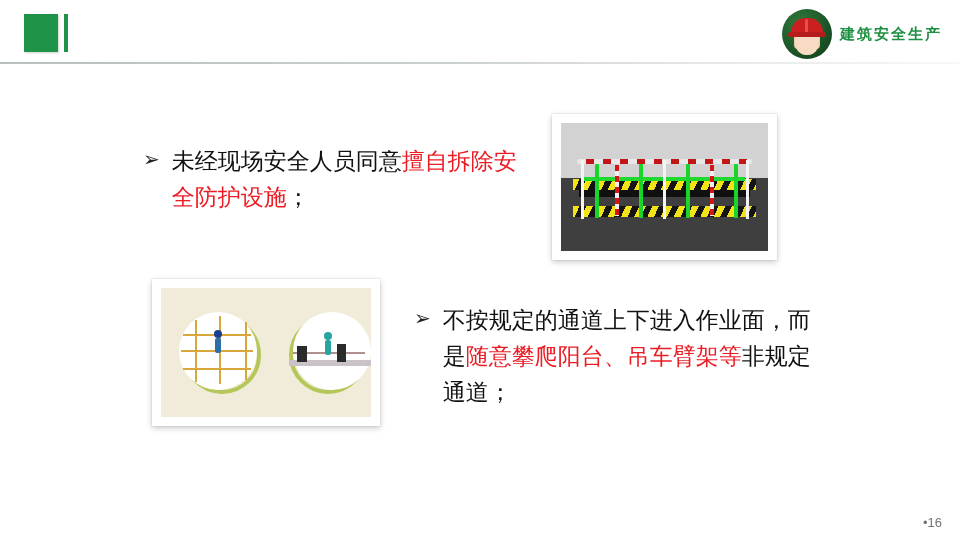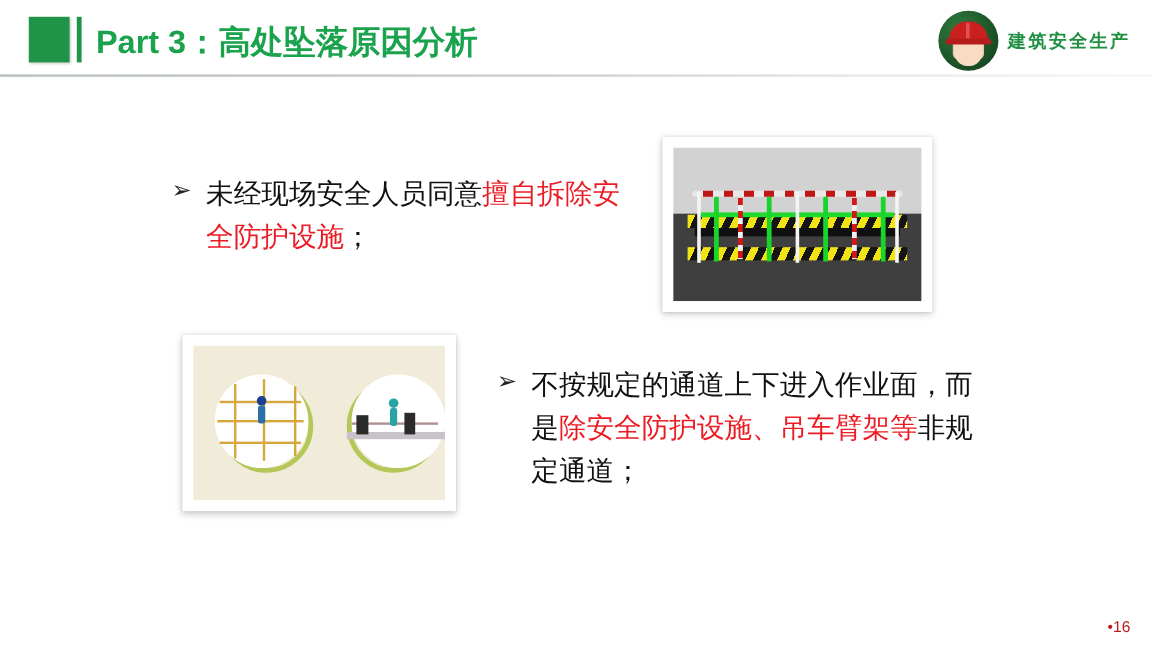--- a/index.html
+++ b/index.html
@@ -219,33 +219,32 @@
   .ar-person-body { position:absolute; width:6px; height:15px; background:#2c6fa8; border-radius:2px; }
   .ar-platform { position:absolute; height:6px; background:#c9c2c8; }
   .ar-box { position:absolute; background:#2b2b2b; }
   .ar-fence { position:absolute; height:2px; background:#b08f8f; }
 
   
   .page-num {
     position: absolute;
     right: 18px; bottom: 10px;
     font-size: 13px;
-    color: #b91c1c;
+    color: #737373;
   }
 </style>
 </head>
 <body>
 
 <div class="slide">
 
 
   <div class="header">
     <div class="hdr-square"></div>
     <div class="hdr-bar"></div>
-    <div class="hdr-title">Part 3：高处坠落原因分析</div>
     <div class="hdr-rule"></div>
   </div>
 
   <div class="brand">
     <div class="brand-badge">
       <div class="badge-hair-l"></div>
       <div class="badge-hair-r"></div>
       <div class="badge-face"></div>
       <div class="badge-helmet"></div>
       <div class="badge-crest"></div>
@@ -257,21 +256,21 @@
   <div class="bullet" id="bullet-1">
     <span class="marker">➢</span>
     <span class="btext">
       <span>未经现场安全人员同意</span><span class="em-red">擅自拆</span><span class="em-red">除安全防护设施</span><span>；</span>
     </span>
   </div>
 
   <div class="bullet" id="bullet-2">
     <span class="marker">➢</span>
     <span class="btext">
-      <span>不按规定的通道上下进入作业</span><span>面，而是</span><span class="em-red">除安全防护设施、吊车</span><span class="em-red">臂架等</span><span>非规定通道；</span>
+      <span>不按规定的通道上下进入作业</span><span>面，而是</span><span class="em-red">随意攀爬阳台、吊车</span><span class="em-red">臂架等</span><span>非规定通道；</span>
     </span>
   </div>
 
   <div class="photo-frame" id="photo-scaffold-platform">
     <div class="photo-inner">
       <div class="pf-sky"></div>
       <div class="pf-ground"></div>
       <div class="pf-deck">
         <div class="pf-rail-top"></div>
         <div class="pf-shelf s1"></div>

